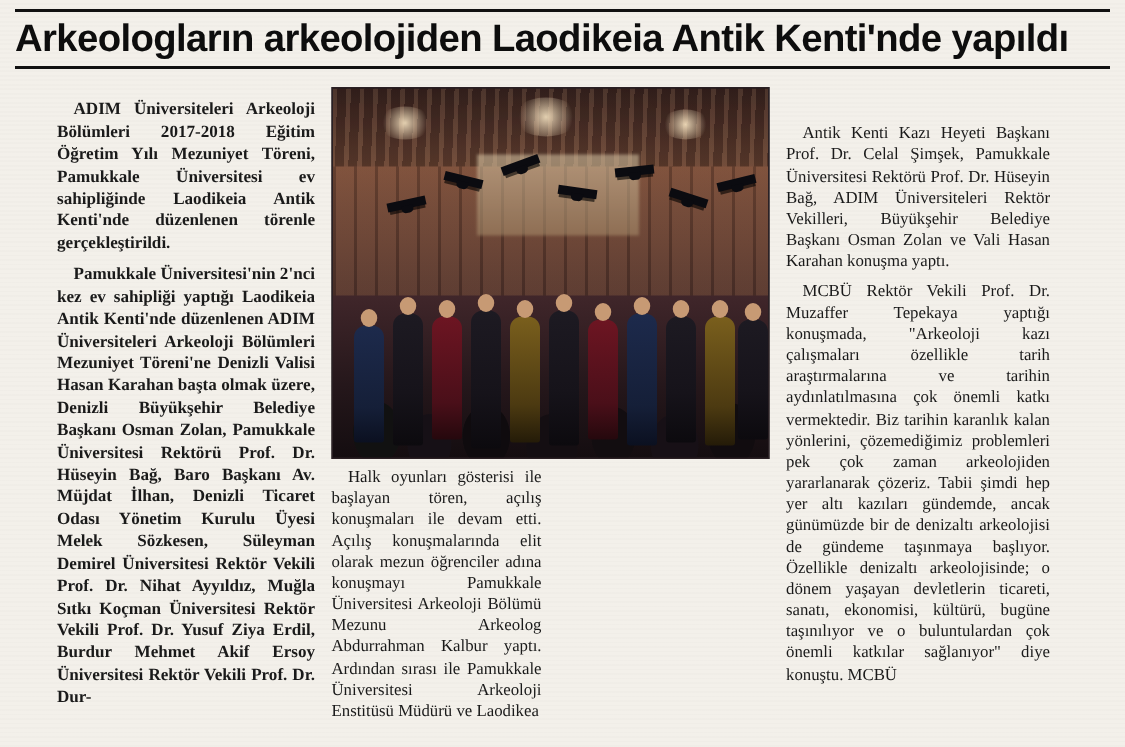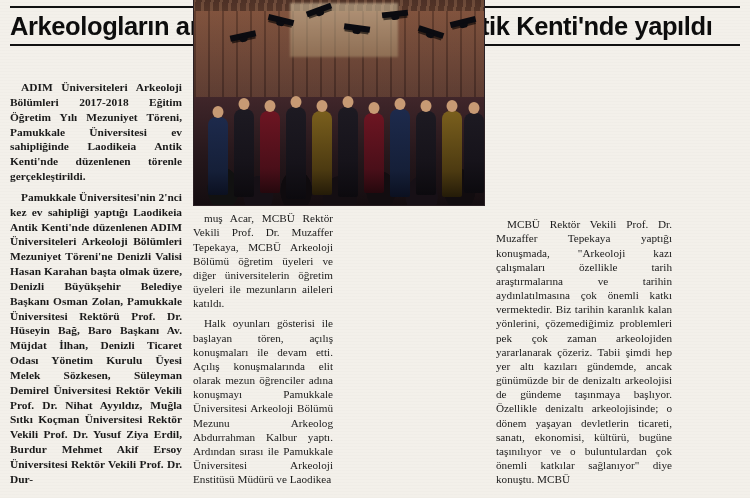--- a/index.html
+++ b/index.html
@@ -40,22 +40,23 @@
     white-space: nowrap;
   }
   .headline-rule-bottom {
     height: 2px;
     background: #111;
     margin: 0 0 7px 0;
   }
   .content {
     display: flex;
     gap: 11px;
-    align-items: flex-end;
+    align-items: center;
     height: 440px;
+    margin-left: 28px;
   }
   .col {
     width: 172px;
     flex: 0 0 172px;
     font-size: 11.2px;
     line-height: 1.265;
     text-align: justify;
     hyphens: auto;
   }
   .col.wide {
@@ -236,25 +237,25 @@
         <div class="cap" style="left:74px; top:58px; transform:rotate(14deg);"></div>
         <div class="cap" style="left:112px; top:48px; transform:rotate(-20deg);"></div>
         <div class="cap" style="left:150px; top:66px; transform:rotate(8deg);"></div>
         <div class="cap" style="left:188px; top:52px; transform:rotate(-6deg);"></div>
         <div class="cap" style="left:224px; top:70px; transform:rotate(18deg);"></div>
         <div class="cap" style="left:256px; top:60px; transform:rotate(-14deg);"></div>
       </div>
 
       <div class="photo-cols">
         <div class="photo-col">
-          <p class="first">muş Acar, MCBÜ Rektör Vekili Prof. Dr. Muzaffer Tepekaya, MCBÜ Arkeoloji Bölümü öğretim üyeleri ve diğer üniversitelerin öğretim üyeleri ile mezunların aileleri katıldı.</p>
           <p>Halk oyunları gösterisi ile başlayan tören, açılış konuşmaları ile devam etti. Açılış konuşmalarında elit olarak mezun öğrenciler adına konuşmayı Pamukkale Üniversitesi Arkeoloji Bölümü Mezunu Arkeolog Abdurrahman Kalbur yaptı. Ardından sırası ile Pamukkale Üniversitesi Arkeoloji Enstitüsü Müdürü ve Laodikea</p>
         </div>
         <div class="photo-col"></div>
       </div>
     </div>
 
     <div class="col wide">
+      <p class="first">Antik Kenti Kazı Heyeti Başkanı Prof. Dr. Celal Şimşek, Pamukkale Üniversitesi Rektörü Prof. Dr. Hüseyin Bağ, ADIM Üniversiteleri Rektör Vekilleri, Büyükşehir Belediye Başkanı Osman Zolan ve Vali Hasan Karahan konuşma yaptı.</p>
       <p>MCBÜ Rektör Vekili Prof. Dr. Muzaffer Tepekaya yaptığı konuşmada, "Arkeoloji kazı çalışmaları özellikle tarih araştırmalarına ve tarihin aydınlatılmasına çok önemli katkı vermektedir. Biz tarihin karanlık kalan yönlerini, çözemediğimiz problemleri pek çok zaman arkeolojiden yararlanarak çözeriz. Tabii şimdi hep yer altı kazıları gündemde, ancak günümüzde bir de denizaltı arkeolojisi de gündeme taşınmaya başlıyor. Özellikle denizaltı arkeolojisinde; o dönem yaşayan devletlerin ticareti, sanatı, ekonomisi, kültürü, bugüne taşınılıyor ve o buluntulardan çok önemli katkılar sağlanıyor" diye konuştu. MCBÜ</p>
     </div>
 
   </div>
 </div>
 
 </body></html>

